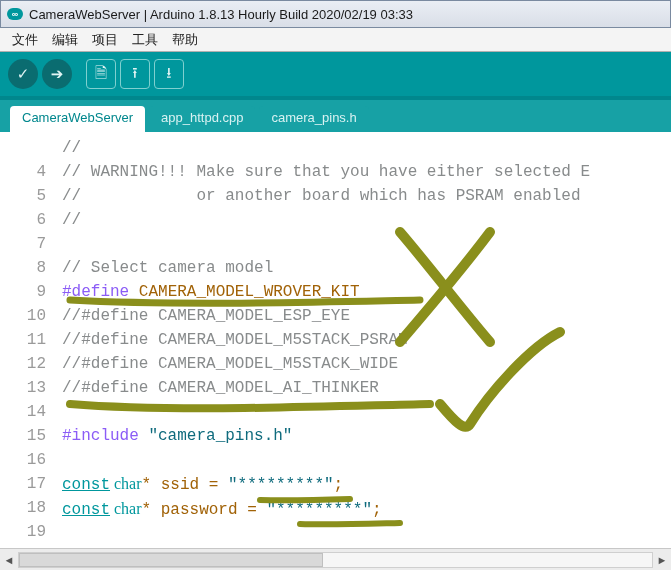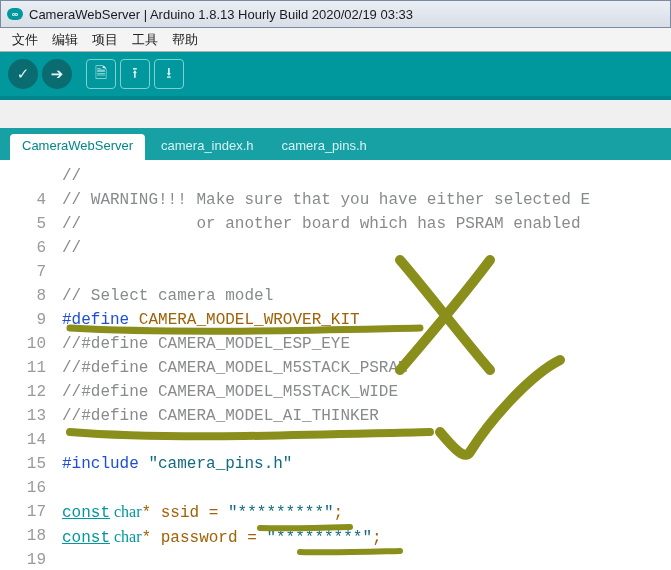--- a/index.html
+++ b/index.html
@@ -4,30 +4,30 @@
 <style>
   * { box-sizing: border-box; margin: 0; padding: 0; }
   body { font-family: "Segoe UI", Tahoma, sans-serif; background: #f0f0f0; width: 671px; height: 570px; overflow: hidden; }
   .window-chrome { background: linear-gradient(#eaeef4,#d9dee7); border: 1px solid #7a8aa0; height: 28px; display: flex; align-items: center; padding: 0 6px; gap: 6px; font-size: 13px; color: #1a1a1a; }
   .arduino-ico { width: 16px; height: 12px; background: #00979d; border-radius: 6px; display:flex; align-items:center; justify-content:center; color:#fff; font-size:9px; font-weight:bold; }
   .menubar { background: #f4f4f4; border-bottom: 1px solid #b0b0b0; height: 24px; display:flex; align-items:center; padding: 0 6px; gap: 2px; font-size: 13px; color:#222; }
   .menubar span { padding: 8px 6px; cursor: default; }
   .toolbar { background: #00979d; height: 48px; display:flex; align-items:center; padding: 0 8px; gap: 4px; border-bottom: 4px solid #00878d; }
   .tbtn { width: 30px; height: 30px; border-radius: 50%; background:#0a6c70; display:flex; align-items:center; justify-content:center; color:#e1f4f4; font-size:15px; cursor:pointer; }
   .tbtn.square { border-radius: 4px; width:30px; height:30px; background:#00979d; border:1px solid #7fd0cf; }
-  .tabs { background:#17a1a5; height:32px; display:flex; align-items:flex-end; padding:0 10px; gap:4px;margin-top:28px; }
+  .tabs { background:#17a1a5; height:32px; display:flex; align-items:flex-end; padding:0 10px; gap:4px; }
   .tab { height:26px; padding:4px 12px 0 12px; font-size:13px; color:#d8f2f2; background:#17a1a5; border-radius:4px 4px 0 0; cursor:pointer; }
   .tab.active { background:#ffffff; color:#00878d; }
   .editor-wrap { position:relative; background:#ffffff; height: calc(570px - 28px - 24px - 48px - 32px - 22px); overflow:hidden; }
   .editor { display:flex; font-family: Consolas, "Courier New", monospace; font-size:16px; line-height:24px; white-space:pre; }
   .gutter { text-align:right; padding: 4px 10px 4px 0; color:#9a9a9a; user-select:none; min-width:56px; }
   .code { padding:4px 0 4px 6px; }
   .c-comment { color:#888b8c; }
   .c-keyword { color:#00979d;text-decoration:underline; }
-  .c-pre { color:#1d4ed8; }
+  .c-pre { color:#8b5cf6; }
   .c-str { color:#0f6b7d; }
   .c-type { color:#00979d;font-family:Liberation Serif, serif; }
   .c-plain { color:#a16207; }
   .annot { position:absolute; pointer-events:none; }
   .hscroll { height:22px; background:#ececec; border-top:1px solid #c7c7c7; display:flex; align-items:center; }
   .hscroll .arrow { width:18px; height:18px; display:flex; align-items:center; justify-content:center; color:#555; font-size:11px; }
   .hscroll .track { flex:1; height:16px; background:#f6f6f6; border:1px solid #cfcfcf; position:relative; }
   .hscroll .thumb { position:absolute; left:0; top:0; height:100%; width:48%; background:#d9d9d9; border:1px solid #bfbfbf; }
 </style>
 </head>
@@ -60,21 +60,21 @@
   <div class="tbtn square">
       <span>⭱</span>
     </div>
   <div class="tbtn square">
       <span>⭳</span>
     </div>
 </div>
 
 <div class="tabs">
   <div class="tab active">CameraWebServer</div>
-  <div class="tab">camera_index.h</div>
+  <div class="tab">app_httpd.cpp</div>
   <div class="tab">camera_pins.h</div>
 </div>
 
 <div class="editor-wrap">
   <div class="editor">
     <div class="gutter">
 4
 5
 6
 7

